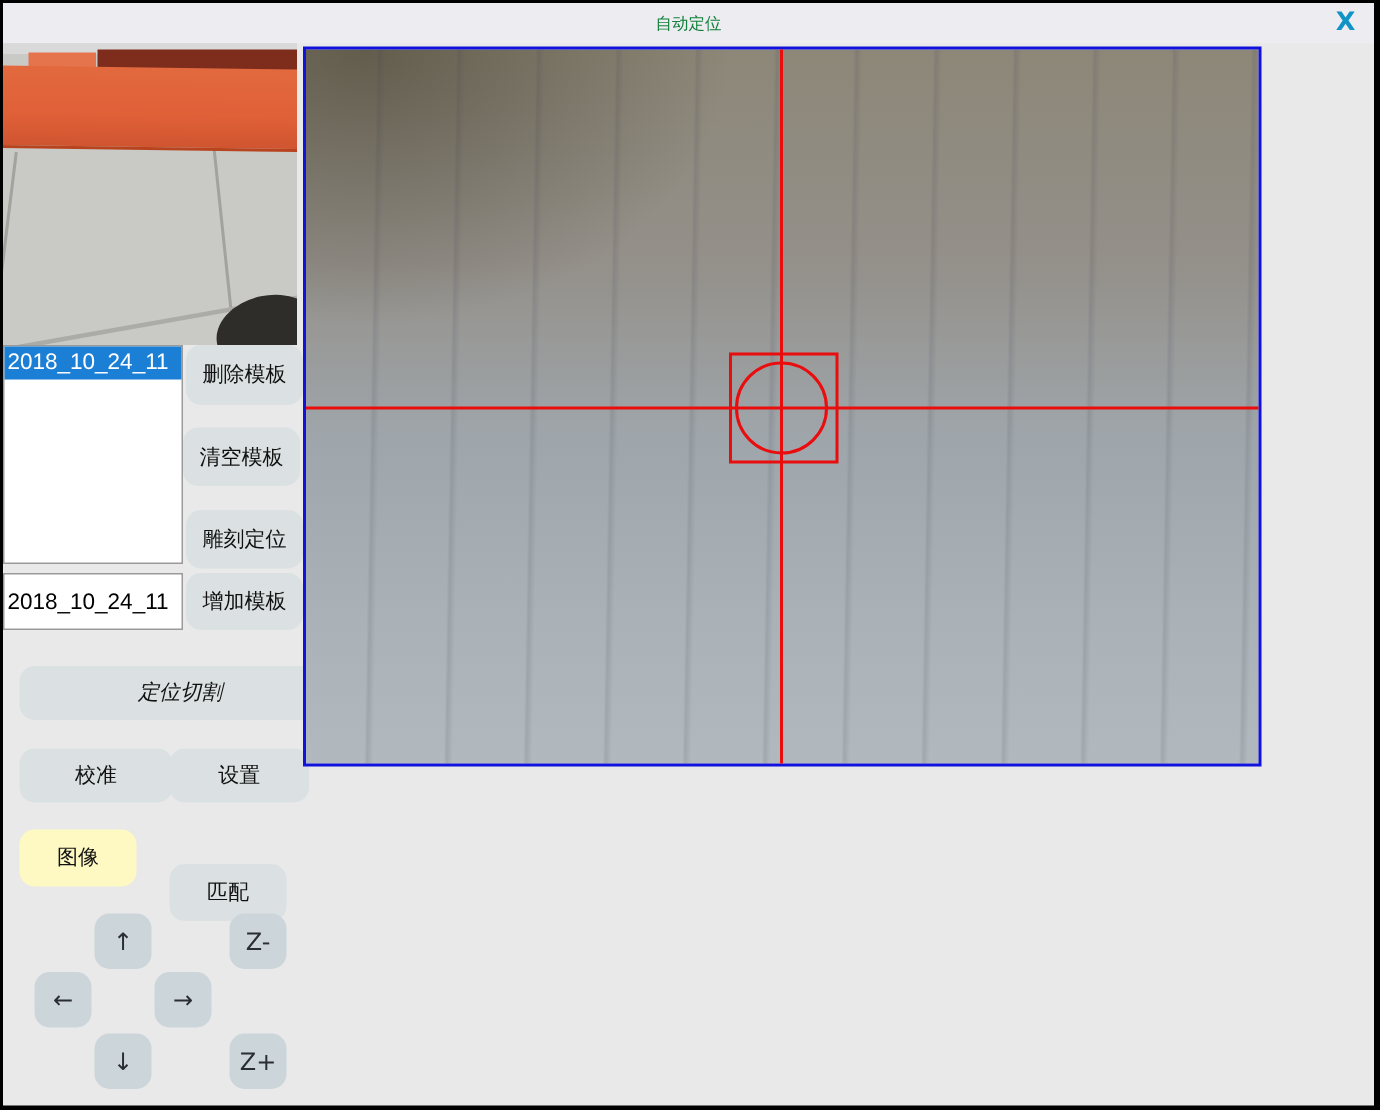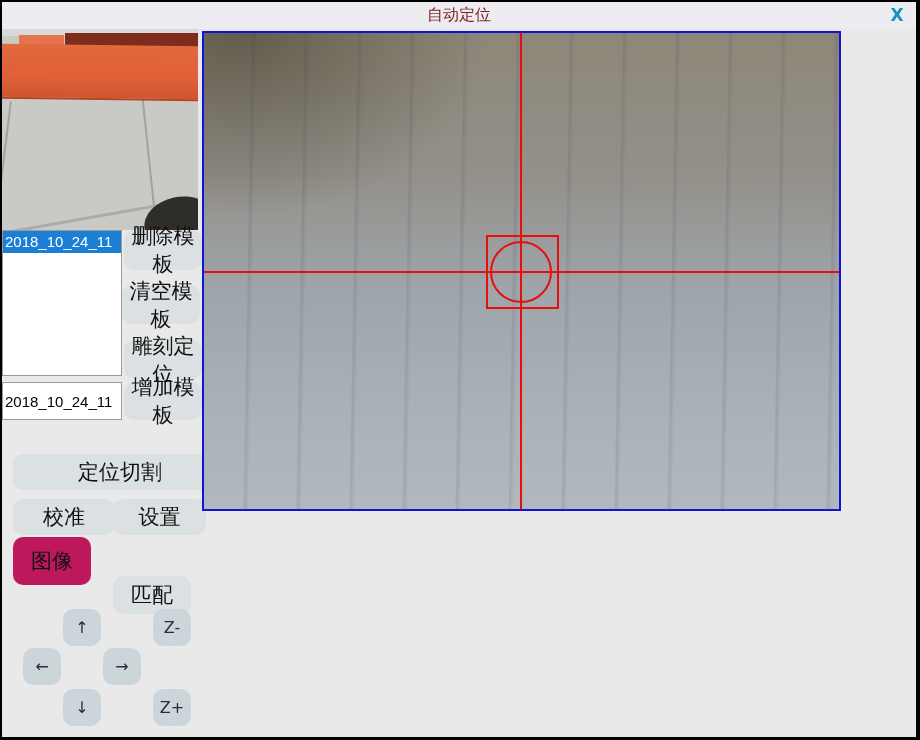--- a/index.html
+++ b/index.html
@@ -7,21 +7,21 @@
   .window {
     position:relative; width:920px; height:740px; background:#e9e9e9;
     border-style:solid; border-color:#000; border-width:2px 4px 3px 2px;
     overflow:hidden;
   }
   
   .titlebar {
     position:absolute; left:0; top:0; width:914px; height:27px;
     background:#ececf1; display:flex; align-items:center; justify-content:center;
   }
-  .titlebar .title { font-size:16px; color:#7f1d1d; }
+  .titlebar .title { font-size:11px; color:#15803d; }
   .close-btn {
     position:absolute; right:8px; top:2px; width:22px; height:22px;
     display:flex; align-items:center; justify-content:center;
     color:#1093c5; font-size:17px; font-weight:bold; cursor:pointer;
     font-family:"DejaVu Sans",sans-serif;
   }
   
   .thumb {
     position:absolute; left:0; top:27px; width:196px; height:201px;
     background:#c9c9c5; overflow:hidden;
@@ -53,32 +53,32 @@
   }
   .list-item.selected { background:#1b7fd6; color:#fff; }
   .name-field {
     position:absolute; left:0; top:380px; width:120px; height:38px;
     background:#fff; border:1px solid #9a9a9a; font-size:15px; color:#000;
     padding-left:2px; font-family:"Liberation Sans","DejaVu Sans",sans-serif;
   }
   
   .btn {
     position:absolute; border:none; border-radius:10px; background:#dbe1e2;
-    font-size:21px; color:#111; cursor:pointer; text-align:center;
+    font-size:14px; color:#111; cursor:pointer; text-align:center;
     font-family:"Liberation Sans","DejaVu Sans",sans-serif;
     display:flex; align-items:center; justify-content:center;
   }
   .btn-delete  { left:122px; top:228px; width:78px; height:40px; }
   .btn-clear   { left:120px; top:283px; width:78px; height:39px; }
   .btn-engrave { left:122px; top:338px; width:78px; height:39px; }
   .btn-add     { left:122px; top:380px; width:78px; height:38px; }
-  .btn-cut     { left:11px;  top:452px; width:214px; height:36px; }
+  .btn-cut     { left:11px;  top:442px; width:214px; height:36px;font-style:italic; }
   .btn-cal     { left:11px;  top:497px; width:102px;  height:36px; }
   .btn-set     { left:111px; top:497px; width:93px;  height:36px; }
-  .btn-img     { left:11px;  top:535px; width:78px;  height:48px; background:#be185d; }
+  .btn-img     { left:11px;  top:551px; width:78px;  height:38px; background:#fef9c3; }
   .btn-match   { left:111px; top:574px; width:78px;  height:38px;text-align:right; }
   .jog {
     position:absolute; width:38px; height:37px; border:none; border-radius:10px;
     background:#ccd6da; color:#2a2d33; font-size:16px; cursor:pointer;
     display:flex; align-items:center; justify-content:center;
     font-family:"DejaVu Sans",sans-serif;
   }
   .jog-up   { left:61px;  top:607px; }
   .jog-zm   { left:151px; top:607px; }
   .jog-left { left:21px;  top:646px; }

